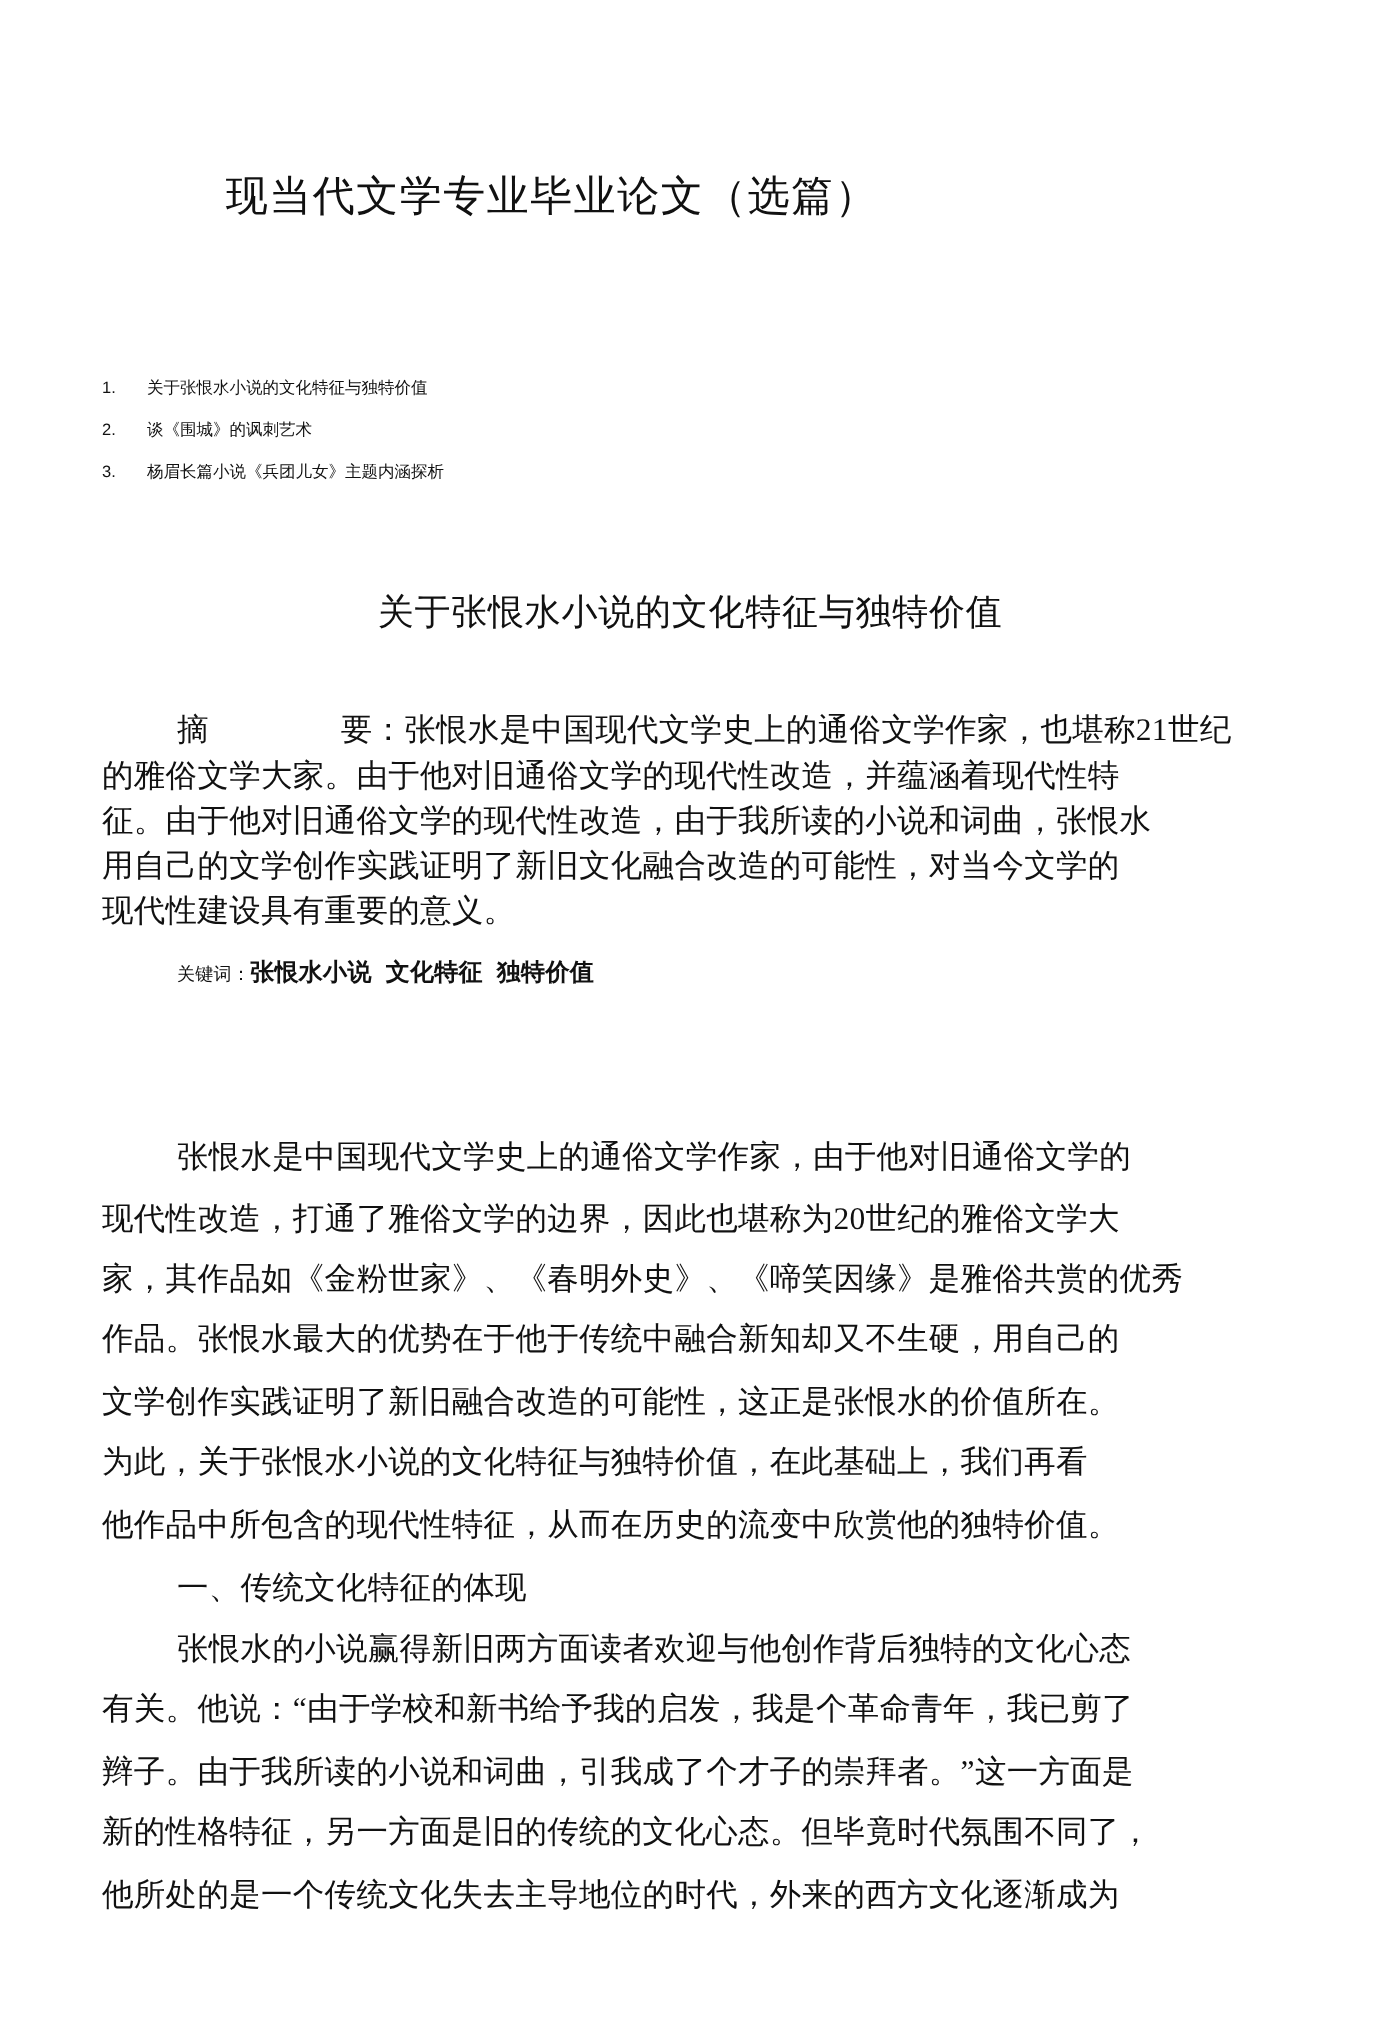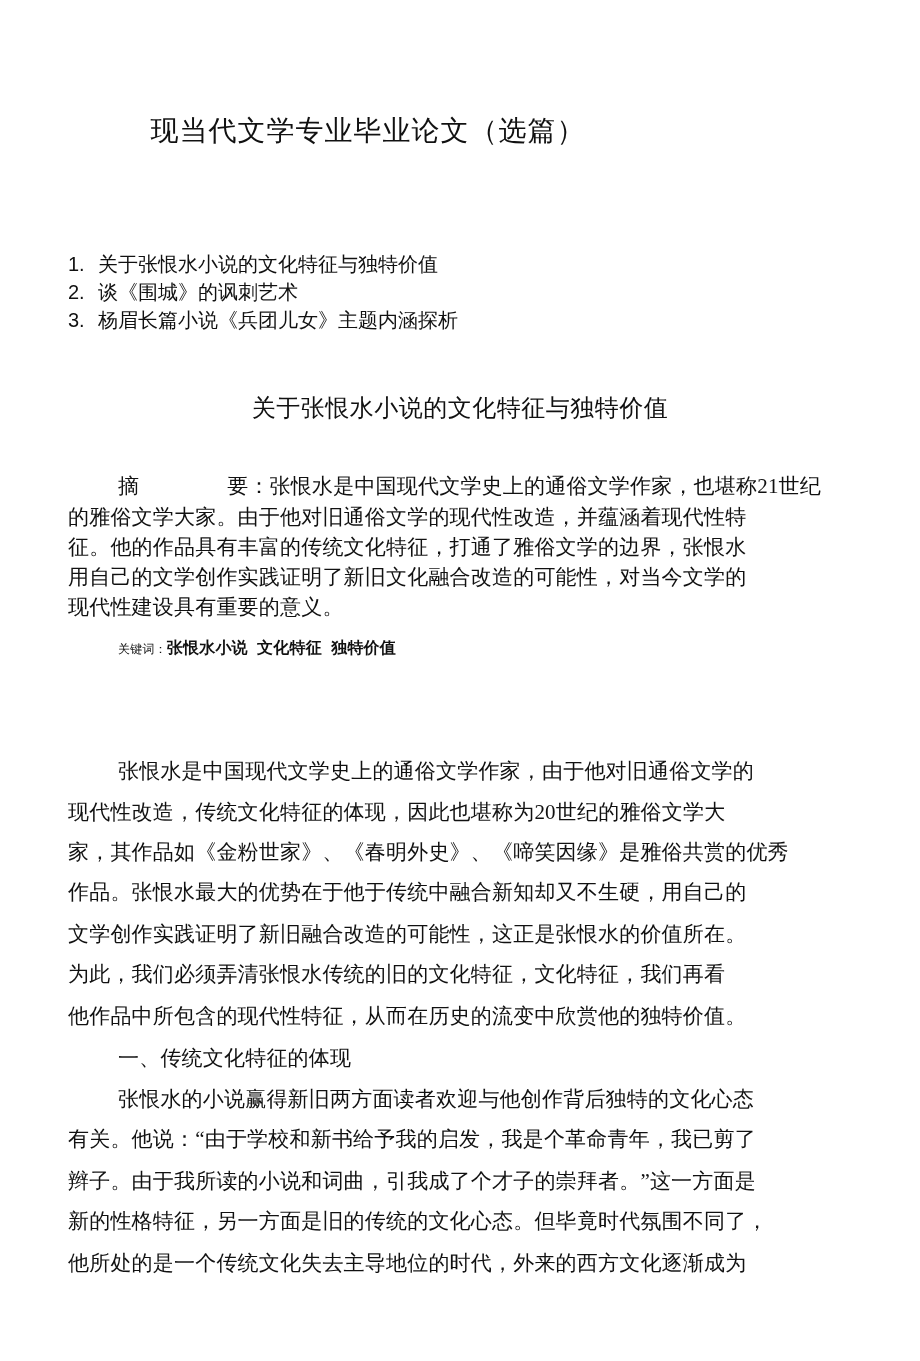--- a/index.html
+++ b/index.html
@@ -1,21 +1,21 @@
 <!DOCTYPE html>
 <html><head>
 <meta charset="utf-8">
 <style>
   html, body { margin: 0; padding: 0; background: #ffffff; }
   body { width: 920px; height: 1361px; position: relative; overflow: hidden; color: #111; }
   .abs { position: absolute; white-space: nowrap; }
   .sans { font-family: "Liberation Sans", "DejaVu Sans", sans-serif; }
   .serif { font-family: "Liberation Serif", "DejaVu Serif", serif; }
   #doc-title { left: 0; width: 736px; top: 112px; text-align: center; font-size: 28px; letter-spacing: 1px; }
-  .toc-item { left: 68px; font-size: 20px; }
+  .toc-item { left: 68px; font-size: 11px; }
   .toc-item .num { display: inline-block; width: 30px; }
   #section-title { left: 0; width: 920px; top: 392px; text-align: center; font-size: 24px; letter-spacing: 0.5px; }
   .line { font-size: 21px; left: 68px; letter-spacing: 0.2px; }
   .indent { left: 118px; }
   .kw-label { font-size: 12px; }
   .kw-val { font-size: 16px; font-weight: bold; }
 </style>
 </head>
 <body>
 
@@ -31,34 +31,34 @@
   <div class="abs sans toc-item" style="top:307px;">
     <span class="num">3.</span><span>杨眉长篇小说《兵团儿女》主题内涵探析</span>
   </div>
 
   <div id="section-title" class="abs sans">关于张恨水小说的文化特征与独特价值</div>
 
   <div class="abs serif line" style="top:472px; left:118px;">
     <span>摘</span><span style="display:inline-block;width:88px;"></span><span>要：</span><span>张恨水是中国现代文学史上的通俗文学作家，也堪称21世纪</span>
   </div>
   <div class="abs serif line" style="top:503px;">的雅俗文学大家。由于他对旧通俗文学的现代性改造，并蕴涵着现代性特</div>
-  <div class="abs serif line" style="top:533px;">征。他的作品具有丰富的传统文化特征，打通了雅俗文学的边界，张恨水</div>
+  <div class="abs serif line" style="top:533px;">征。由于他对旧通俗文学的现代性改造，由于我所读的小说和词曲，张恨水</div>
   <div class="abs serif line" style="top:563px;">用自己的文学创作实践证明了新旧文化融合改造的可能性，对当今文学的</div>
   <div class="abs serif line" style="top:593px;font-family:Liberation Serif, serif;">现代性建设具有重要的意义。</div>
 
   <div class="abs line indent" style="top:634px;">
     <span class="serif kw-label">关键词：</span><span class="sans kw-val" style="white-space:pre;">张恨水小说  文化特征  独特价值</span>
   </div>
 
   <div class="abs serif line indent" style="top:757px;">张恨水是中国现代文学史上的通俗文学作家，由于他对旧通俗文学的</div>
-  <div class="abs serif line" style="top:798px;">现代性改造，传统文化特征的体现，因此也堪称为20世纪的雅俗文学大</div>
+  <div class="abs serif line" style="top:798px;">现代性改造，打通了雅俗文学的边界，因此也堪称为20世纪的雅俗文学大</div>
   <div class="abs serif line" style="top:838px;">家，其作品如《金粉世家》、《春明外史》、《啼笑因缘》是雅俗共赏的优秀</div>
   <div class="abs serif line" style="top:878px;">作品。张恨水最大的优势在于他于传统中融合新知却又不生硬，用自己的</div>
   <div class="abs serif line" style="top:920px;">文学创作实践证明了新旧融合改造的可能性，这正是张恨水的价值所在。</div>
-  <div class="abs serif line" style="top:960px;">为此，我们必须弄清张恨水传统的旧的文化特征，文化特征，我们再看</div>
+  <div class="abs serif line" style="top:960px;">为此，关于张恨水小说的文化特征与独特价值，在此基础上，我们再看</div>
   <div class="abs serif line" style="top:1002px;">他作品中所包含的现代性特征，从而在历史的流变中欣赏他的独特价值。</div>
 
   <div class="abs serif line indent" style="top:1044px;">一、传统文化特征的体现</div>
 
   <div class="abs serif line indent" style="top:1085px;">张恨水的小说赢得新旧两方面读者欢迎与他创作背后独特的文化心态</div>
   <div class="abs serif line" style="top:1125px;">有关。他说：“由于学校和新书给予我的启发，我是个革命青年，我已剪了</div>
   <div class="abs serif line" style="top:1167px;">辫子。由于我所读的小说和词曲，引我成了个才子的崇拜者。”这一方面是</div>
   <div class="abs serif line" style="top:1207px;">新的性格特征，另一方面是旧的传统的文化心态。但毕竟时代氛围不同了，</div>
   <div class="abs serif line" style="top:1249px;">他所处的是一个传统文化失去主导地位的时代，外来的西方文化逐渐成为</div>
 </div>

